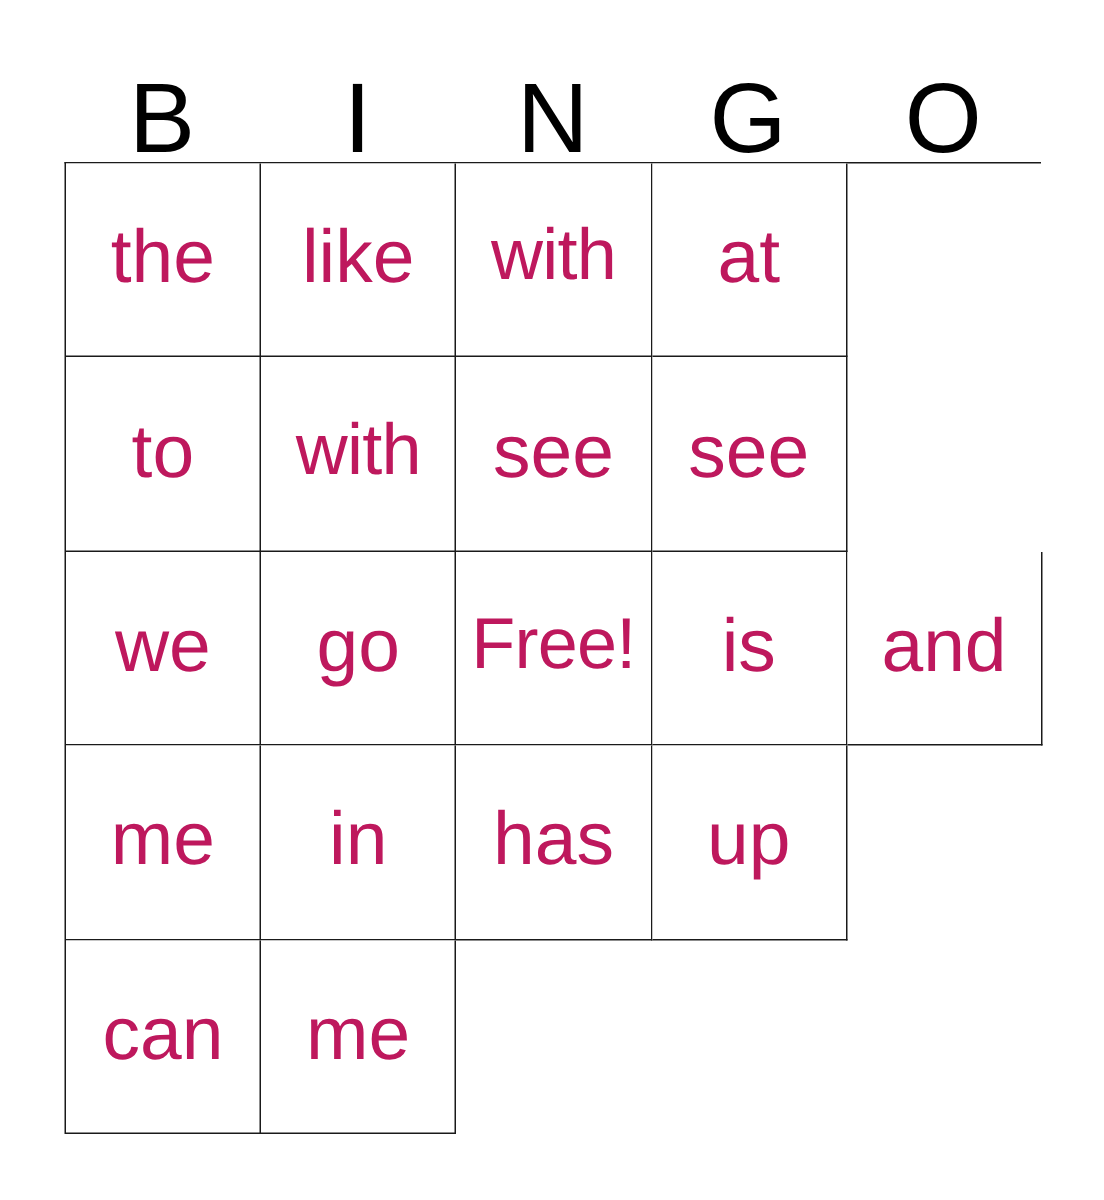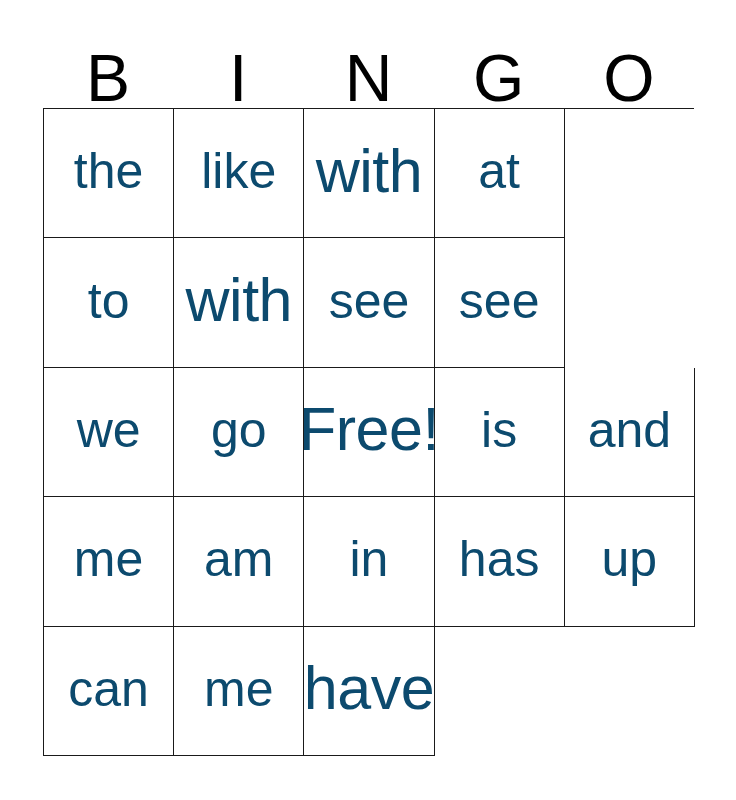--- a/index.html
+++ b/index.html
@@ -73,25 +73,25 @@
     overflow: hidden;
     background: #ffffff;
   }
   .cell-text {
     display: block;
     font-size: 50px;
     line-height: 1;
     white-space: nowrap;
     text-align: left;
     transform: translateY(-2px);
-    color: #0c4a6e;
+    color: #be185d;
   }
   
   .grid-cell.tight .cell-text {
-    font-size: 61px;
+    font-size: 48px;
     letter-spacing: -0.5px;
   }
 </style>
 </head>
 <body>
 
 <div id="bingo-card">
 
   <div id="bingo-header">
     <div class="header-cell">
@@ -159,39 +159,33 @@
       <div class="grid-cell">
         <span class="cell-text">and</span>
       </div>
     </div>
 
     <div class="grid-row">
       <div class="grid-cell">
         <span class="cell-text">me</span>
       </div>
       <div class="grid-cell">
-        <span class="cell-text">am</span>
-      </div>
-      <div class="grid-cell">
         <span class="cell-text">in</span>
       </div>
       <div class="grid-cell">
         <span class="cell-text">has</span>
       </div>
       <div class="grid-cell">
         <span class="cell-text">up</span>
       </div>
     </div>
 
     <div class="grid-row">
       <div class="grid-cell">
         <span class="cell-text">can</span>
       </div>
       <div class="grid-cell">
         <span class="cell-text">me</span>
       </div>
-      <div class="grid-cell tight">
-        <span class="cell-text">have</span>
-      </div>
     </div>
 
   </div>
 </div>
 
 </body></html>

